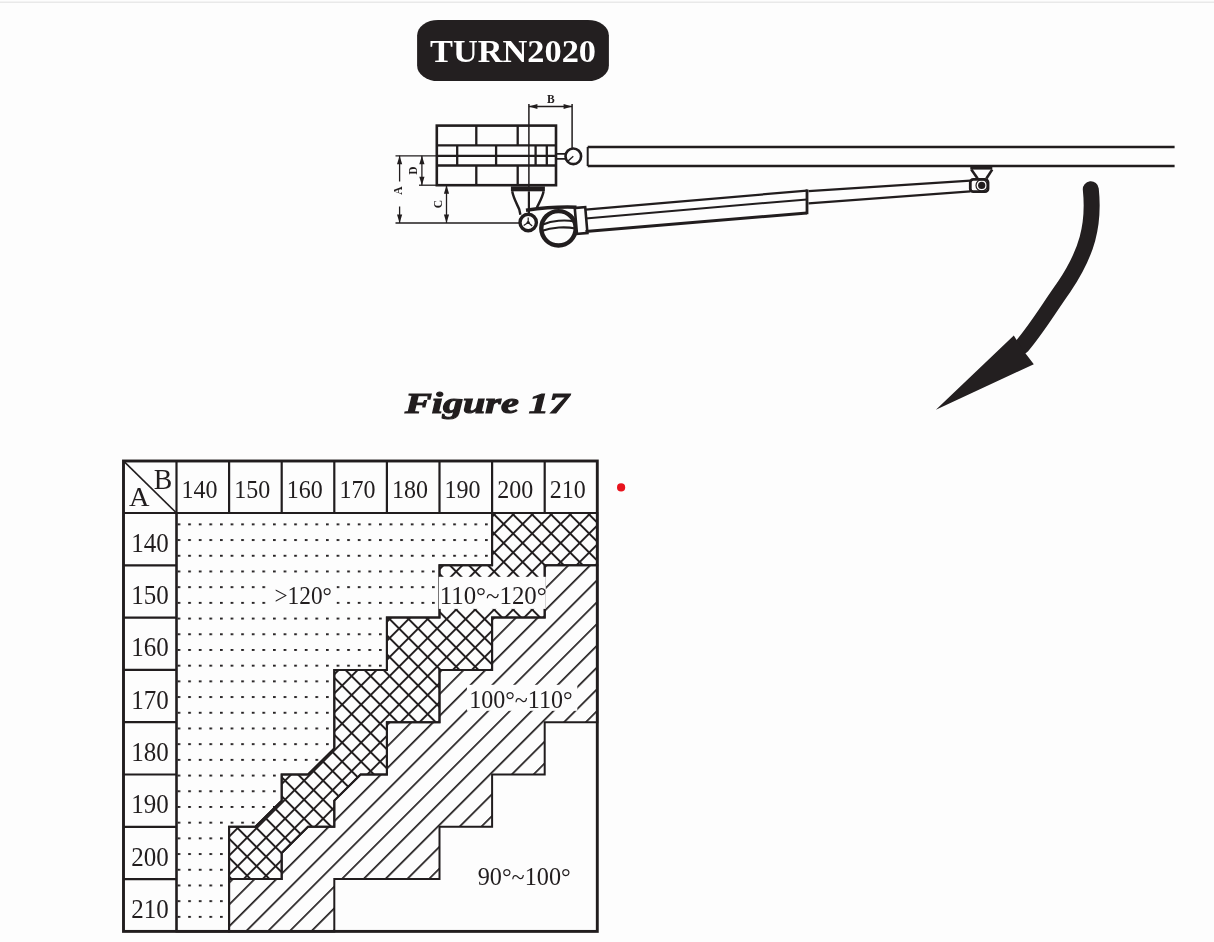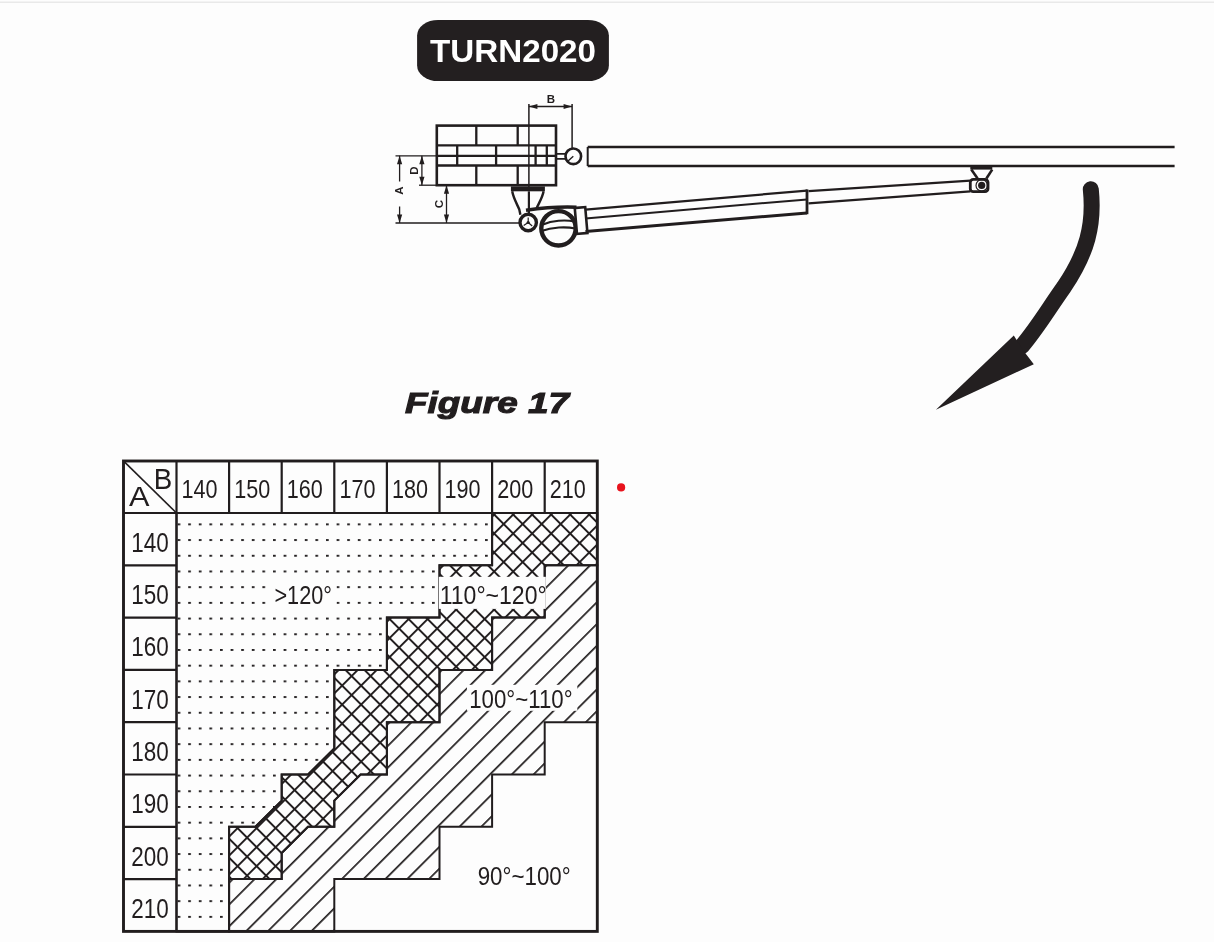--- a/index.html
+++ b/index.html
@@ -1,16 +1,16 @@
 <!DOCTYPE html>
 <html><head>
 <meta charset="utf-8">
 <style>
 html,body{margin:0;padding:0;background:#ffffff;}
-#page{will-change:transform;position:relative;width:1214px;height:942px;background:#fdfdfd;font-family:Liberation Sans, sans-serif;overflow:hidden;}
+#page{will-change:transform;position:relative;width:1214px;height:942px;background:#fdfdfd;font-family:Liberation Serif, serif;overflow:hidden;}
 #page svg{position:absolute;left:0;top:0;}
 </style>
 </head>
 <body>
 <div id="page">
 <svg width="1214" height="942" viewBox="0 0 1214 942">
 <defs>
 <pattern id="dots" x="177.6" y="523.4" width="10.6" height="15.7" patternUnits="userSpaceOnUse">
   <rect x="0" y="0" width="2.7" height="1.9" fill="#211d1e"></rect>
 </pattern>

